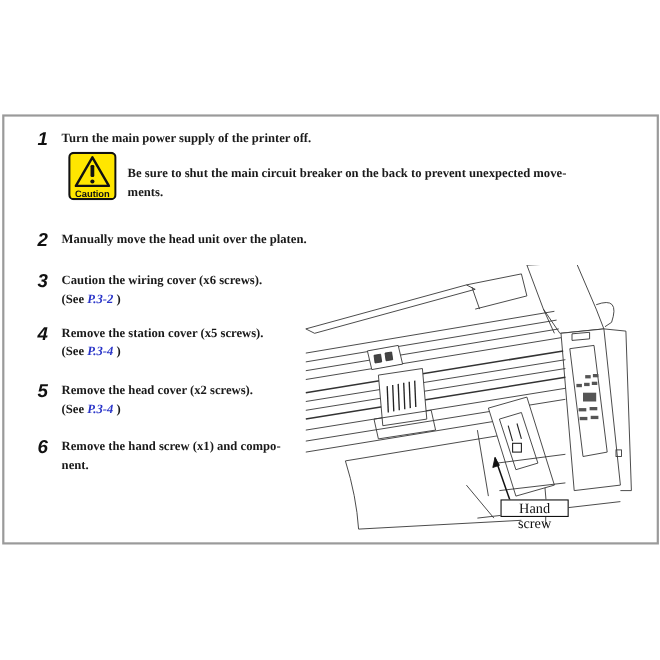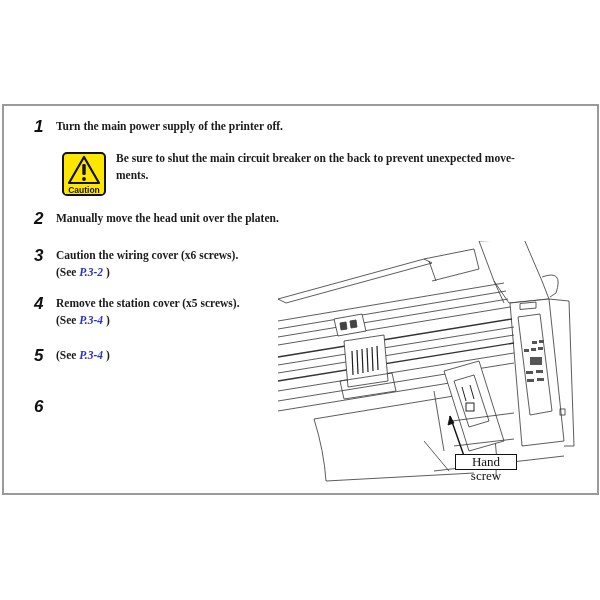--- a/index.html
+++ b/index.html
@@ -1,21 +1,21 @@
 <!DOCTYPE html>
 <html><head>
   <meta charset="utf-8">
   <style>
     html, body { margin: 0; padding: 0; background: #ffffff; }
     body { width: 600px; height: 600px; position: relative; overflow: hidden; font-family: "Liberation Serif", serif; color: #1a1a1a; }
     .frame { position: absolute; left: 2px; top: 104px; width: 593px; height: 387px; border: 2px solid #9a9a9a; background: #fff; box-sizing: content-box; }
     .step-num { position: absolute; font-family: "Liberation Sans", sans-serif; font-weight: bold; font-style: italic; font-size: 17px; color: #111; line-height: 1; }
     .step-text { position: absolute; font-weight: bold; font-size: 11.5px; line-height: 17px; color: #1a1a1a; white-space: nowrap; }
     .see-link { color: #2a35c8; font-style: italic; }
-    .caution { position: absolute; left: 58px; top: 46px; width: 44px; height: 40px; }
+    .caution { position: absolute; left: 58px; top: 32px; width: 44px; height: 40px; }
     .caution-text { position: absolute; left: 112px; top: 44px; font-weight: bold; font-size: 11.5px; line-height: 17px; color: #1a1a1a; white-space: nowrap; }
     .illustration { position: absolute; left: 270px; top: 135px; width: 320px; height: 250px; }
     .callout-label { position: absolute; left: 451px; top: 348px; width: 60px; height: 14px; border: 1.5px solid #111; background: #fff; font-size: 13px; line-height: 14px; text-align: center; color: #111; }
   </style>
 </head>
 <body>
 
 <div class="frame">
 
   <span class="step-num" style="left:30px; top:12px;">1</span>
@@ -46,24 +46,29 @@
   </div>
 
   <span class="step-num" style="left:30px; top:189px;">4</span>
   <div class="step-text" style="left:52px; top:189px;">
     <div>Remove the station cover (x5 screws).</div>
     <div><span>(See </span><a class="see-link">P.3-4</a><span> )</span></div>
   </div>
 
   <span class="step-num" style="left:30px; top:241px;">5</span>
   <div class="step-text" style="left:52px; top:241px;">
+    <div>Remove the head cover (x2 screws).</div>
     <div><span>(See </span><a class="see-link">P.3-4</a><span> )</span></div>
   </div>
 
   <span class="step-num" style="left:30px; top:292px;">6</span>
+  <div class="step-text" style="left:52px; top:292px;">
+    <div>Remove the hand screw (x1) and compo-</div>
+    <div>nent.</div>
+  </div>
 
   <div class="illustration">
     <svg width="320" height="250" viewBox="0 0 320 250" fill="none" stroke="#333" stroke-width="0.8">
 
       <path d="M4 58 L150 18 L158 22 L12 62 Z"></path>
       <path d="M150 18 L200 8 L205 28 L158 40"></path>
       <path d="M155 20 L162 40"></path>
 
       <path d="M205 0 L250 -2 L268 40 L275 58 L235 62 L220 40 Z" fill="#fff"></path>
       <path d="M220 40 L230 62"></path>

